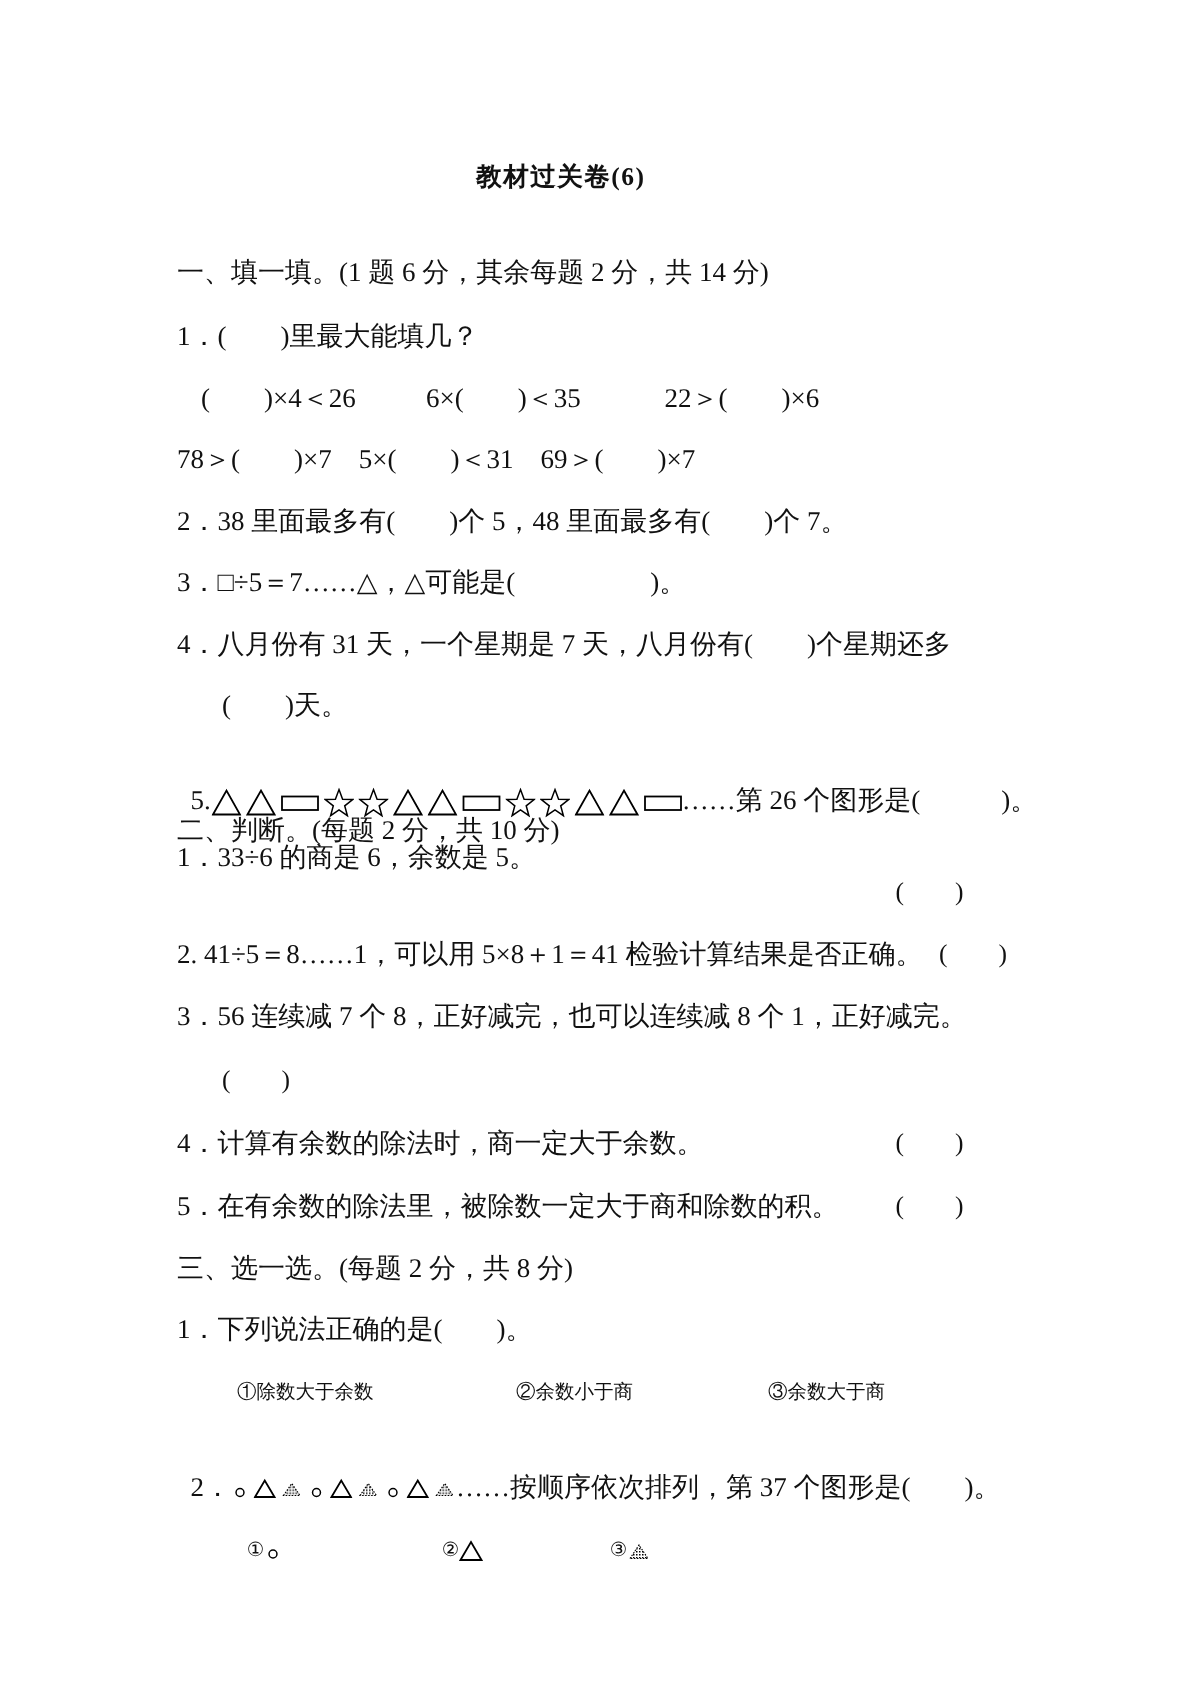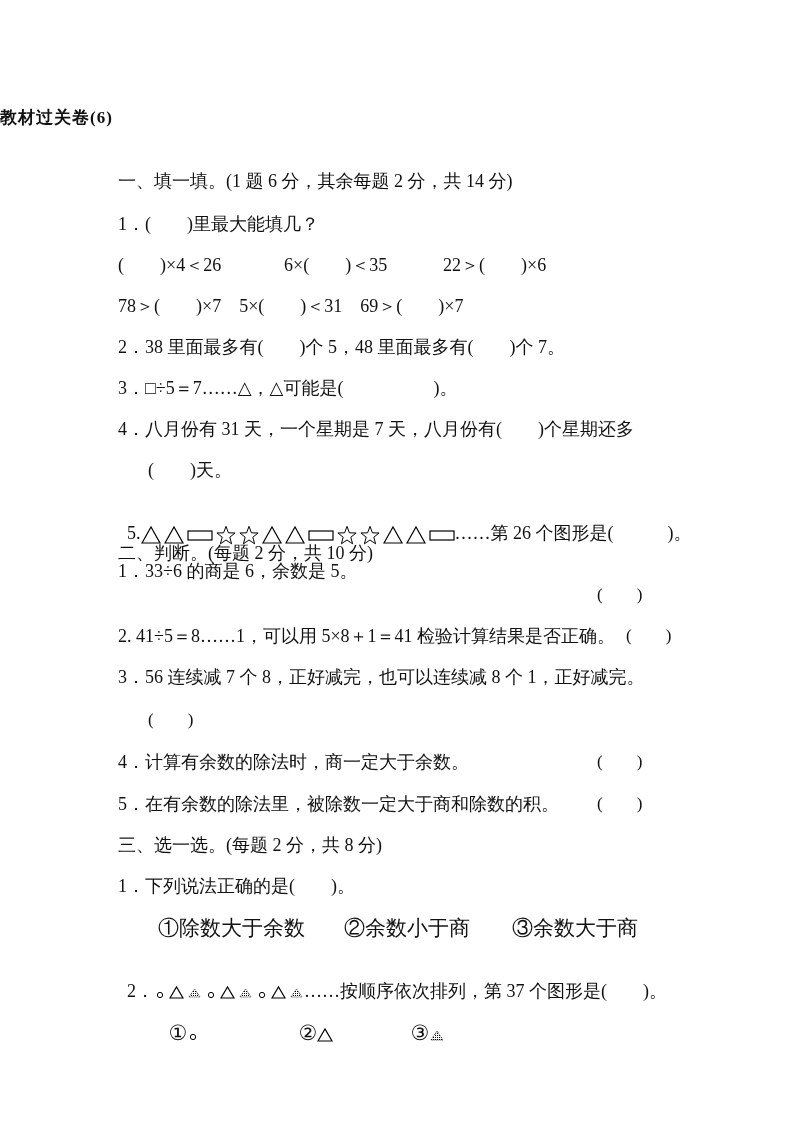--- a/index.html
+++ b/index.html
@@ -1,42 +1,42 @@
 <!DOCTYPE html>
 <html><head>
 <meta charset="utf-8">
 <style>
   html, body { margin: 0; padding: 0; background: #ffffff; }
   body { width: 793px; height: 1122px; position: relative; overflow: hidden;
          font-family: "Liberation Serif", "DejaVu Serif", serif; color: #111; }
   .line { position: absolute; left: 118px; font-size: 18px; line-height: 22px; white-space: pre; }
-  .title { position: absolute; top: 106px; left: 0; width: 748px; 
+  .title { position: absolute; top: 106px; left: 0; width: 748px; text-align: center;
            font-size: 17px; font-weight: bold; letter-spacing: 1px; }
   .indent { left: 148px; }
   .right-paren { position: absolute; font-size: 17px; line-height: 22px; white-space: pre; }
   .shapes { display: inline-flex; align-items: center; vertical-align: middle; gap: 3px; }
   .shape { display: inline-block; vertical-align: middle; }
-  .opt { position: absolute; font-size: 21px; line-height: 22px; white-space: pre; }
+  .opt { position: absolute; font-size: 13px; line-height: 22px; white-space: pre; }
 </style>
 </head>
 <body>
 
 <svg width="0" height="0" style="position:absolute">
   <defs>
     <pattern id="dots" width="2" height="2" patternUnits="userSpaceOnUse">
       <rect width="1" height="1" fill="#000"></rect>
     </pattern>
   </defs>
 </svg>
 
 <div class="title">教材过关卷(6)</div>
 
 <div class="line" style="top:170px">一、填一填。(1 题 6 分，其余每题 2 分，共 14 分)</div>
 <div class="line" style="top:213px">1．(　　)里最大能填几？</div>
-<div class="line" style="top:254px; left:118px">(　　)×4＜26</div>
+<div class="line" style="top:254px; left:134px">(　　)×4＜26</div>
 <div class="line" style="top:254px; left:284px">6×(　　)＜35</div>
 <div class="line" style="top:254px; left:443px">22＞(　　)×6</div>
 <div class="line" style="top:295px">78＞(　　)×7　5×(　　)＜31　69＞(　　)×7</div>
 <div class="line" style="top:336px">2．38 里面最多有(　　)个 5，48 里面最多有(　　)个 7。</div>
 <div class="line" style="top:377px">3．□÷5＝7……△，△可能是(　　　　　)。</div>
 <div class="line" style="top:418px">4．八月份有 31 天，一个星期是 7 天，八月份有(　　)个星期还多</div>
 <div class="line indent" style="top:459px">(　　)天。</div>
 
 <div class="line" style="top:500px">
   <span>5.</span><span class="shapes" id="q5-shapes"><svg class="shape" width="20" height="20" viewBox="0 0 20 20">

